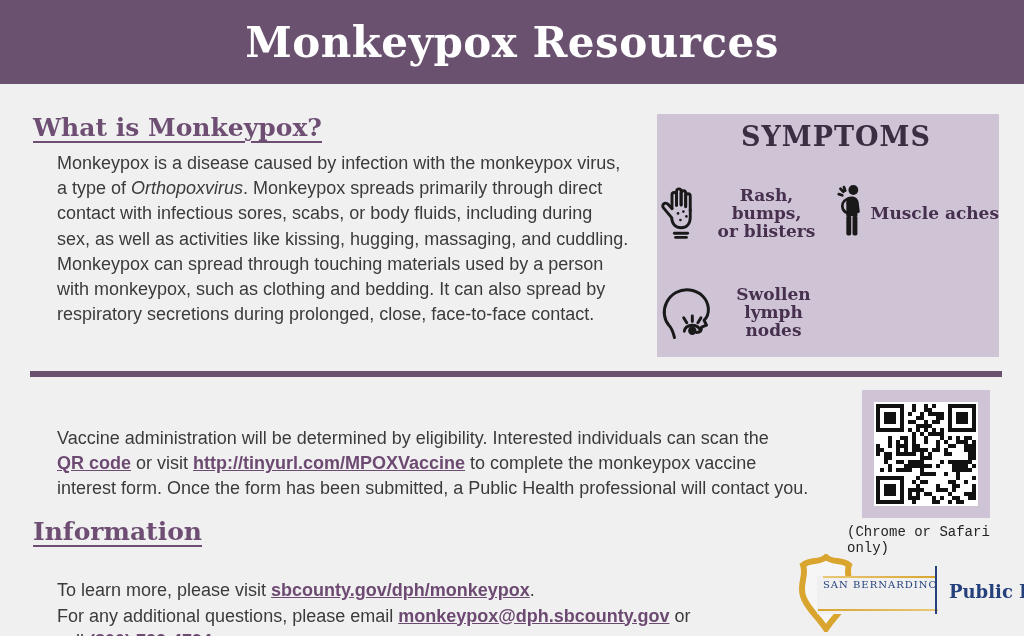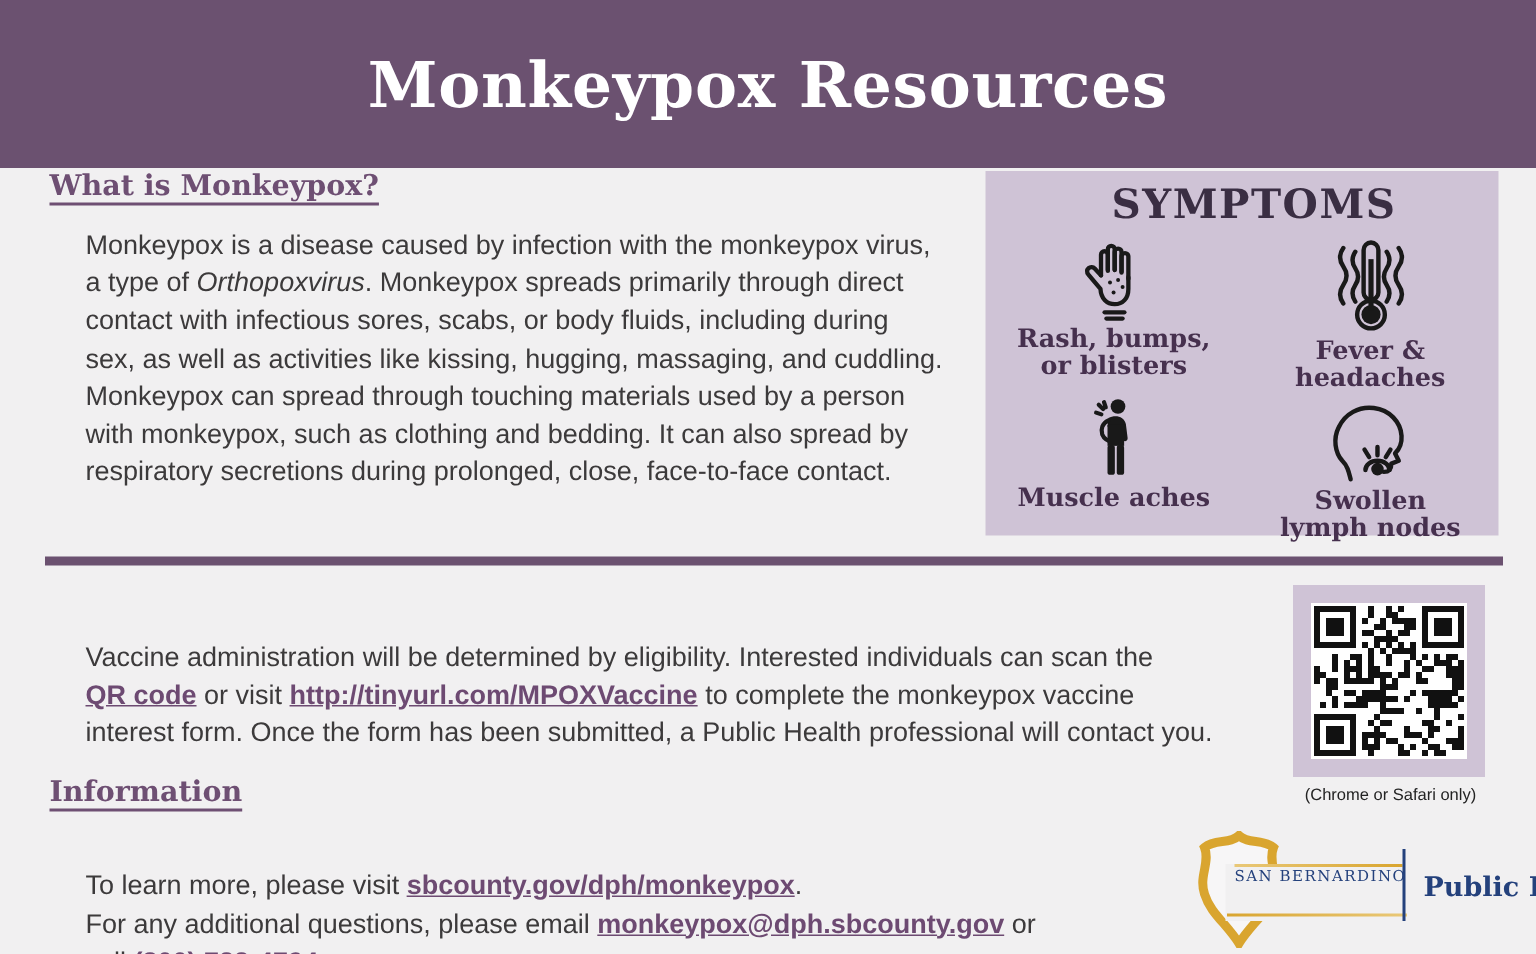--- a/index.html
+++ b/index.html
@@ -1,59 +1,59 @@
 <!DOCTYPE html>
 <html><head>
 <meta charset="utf-8">
 <style>
   * { margin:0; padding:0; box-sizing:border-box; }
   html,body { width:1024px; height:636px; }
   body { font-family:"Liberation Sans", sans-serif; background:#e8e8e8; }
   .page { position:relative; width:1024px; height:636px; background:#f1f0f1; overflow:hidden; }
 
   
-  .banner { position:absolute; left:0; top:0; width:1024px; height:112px; background:#6b5170; display:flex; align-items:center; justify-content:center; }
+  .banner { position:absolute; left:0; top:0; width:1024px; height:84px; background:#6b5170; display:flex; align-items:center; justify-content:center; }
   .banner h1 { font-family:"DejaVu Serif", serif; font-weight:bold; color:#ffffff; font-size:42px; letter-spacing:0.5px; }
 
   
-  .sec-heading { font-family:"DejaVu Serif", serif; font-weight:bold; color:#6e4f73; font-size:19px;
+  .sec-heading { font-family:"DejaVu Serif", serif; font-weight:bold; color:#6e4f73; font-size:25px;
                  text-decoration:underline; text-decoration-thickness:2px; text-underline-offset:5px; }
 
   
   .para { font-size:18px; color:#3c3a3b; line-height:25.2px;margin-left:24px; }
   .seg-link { color:#6d4a72; font-weight:bold; text-decoration:underline; cursor:pointer; }
   .seg-italic { font-style:italic; }
 
   .what-heading { position:absolute; left:33px; top:113px; }
   .what-para { position:absolute; left:33px; top:151px; width:620px; }
 
   
   .symptoms { position:absolute; left:657px; top:114px; width:342px; height:243px; background:#cfc3d6; }
   .symptoms-title { font-family:"DejaVu Serif", serif; font-weight:bold; font-size:27px; color:#3a2e43;
                     text-align:center; letter-spacing:1px; padding-top:7px;padding-left:16px; }
   .symptom-grid { position:absolute; left:0; top:44px; width:342px; height:199px;
                   display:grid; grid-template-columns:1fr 1fr; grid-template-rows:106px 93px; }
-  .symptom-cell { display:flex; flex-direction:column; align-items:center; }
+  .symptom-cell { display:flex; align-items:center; justify-content:flex-end; }
   .symptom-icon { display:flex; align-items:flex-end; justify-content:center; }
   .symptom-label { font-family:"DejaVu Serif", serif; font-weight:bold; font-size:17px; color:#46304e;
                    text-align:center; line-height:18px; margin-top:3px; }
 
   
   .divider { position:absolute; left:30px; top:371px; width:972px; height:6px; background:#6b5170; }
 
   
   .vacc-heading { position:absolute; left:33px; top:389px; }
   .vacc-para { position:absolute; left:33px; top:426px; width:850px; }
 
   
   .qr-block { position:absolute; left:862px; top:390px; width:128px; height:128px; background:#cfc3d6;
               display:flex; align-items:center; justify-content:center; }
   .qr-white { width:104px; height:104px; background:#ffffff; display:flex; align-items:center; justify-content:center; }
-  .qr-caption { position:absolute; left:847px; top:524px; width:160px; text-align:center;
-                font-family:Liberation Sans, sans-serif; font-size:11px; color:#232323; }
+  .qr-caption { position:absolute; left:847px; top:524px; width:160px; text-align:left;
+                font-family:Liberation Mono, monospace; font-size:14px; color:#232323; }
 
   
   .info-heading { position:absolute; left:33px; top:517px; }
   .info-para { position:absolute; left:33px; top:578px; width:700px; line-height:25.5px; }
 
   
   .logo { position:absolute; left:793px; top:552px; width:250px; height:82px; }
   .arrowhead { position:absolute; left:0; top:2px; }
   .logo-band { position:absolute; left:24px; top:24px; width:122px; height:38px; background:#f1f0f1; }
   .logo-line-top { position:absolute; left:30px; top:24px; width:112px; height:2px;
@@ -99,35 +99,20 @@
             <circle class="fill" cx="22" cy="23.5" r="1.1"></circle>
             <circle class="fill" cx="24.5" cy="27.5" r="1.1"></circle>
             <circle class="fill" cx="19.5" cy="30.5" r="1.1"></circle>
             <path class="stroke" d="M14.5 41.5 h11"></path>
             <path class="stroke" d="M15.5 45 h9"></path>
           </svg>
         </span>
         <div class="symptom-label">Rash, bumps,<br>or blisters</div>
       </div>
 
-      <div class="symptom-cell">
-        <span class="symptom-icon">
-          <svg width="62" height="64" viewBox="0 0 50 52">
-            <path class="stroke" d="M10 6 q-3.5 5 0 10 q3.5 5 0 10 q-3.5 5 0 10"></path>
-            <path class="stroke" d="M16.5 8 q-3 4.5 0 9 q3 4.5 0 9 q-3 4.5 0 9"></path>
-            <path class="stroke" d="M40 6 q3.5 5 0 10 q-3.5 5 0 10 q3.5 5 0 10"></path>
-            <path class="stroke" d="M33.5 8 q3 4.5 0 9 q-3 4.5 0 9 q3 4.5 0 9"></path>
-            <rect class="stroke" x="21" y="3" width="8" height="31" rx="4"></rect>
-            <circle class="stroke" cx="25" cy="42" r="7.5"></circle>
-            <circle class="fill" cx="25" cy="42" r="5.2"></circle>
-            <rect class="fill" x="23.6" y="12" width="2.8" height="28"></rect>
-          </svg>
-        </span>
-        <div class="symptom-label">Fever &amp; headaches</div>
-      </div>
 
       <div class="symptom-cell">
         <span class="symptom-icon">
           <svg width="40" height="56" viewBox="0 0 34 48">
             <path class="stroke" d="M8 5 l2.5 2.5 M6.5 9.5 l3 1 M11 3.5 l1 3"></path>
             <circle class="fill" cx="19" cy="6" r="4.2"></circle>
             <path class="fill" d="M13.5 12.5 c4 -2 9 -1 10 3.5 l1 8 c0.3 2 -2.5 2.6 -3 0.6 l-1.2 -6.6 l-7.3 -0.5 z"></path>
             <path class="stroke" d="M13.5 14 c-3.5 1.5 -4.5 5 -3.5 8 c1 2.5 3.5 4 6.5 4.5"></path>
             <rect class="fill" x="13" y="16.5" width="9.5" height="12"></rect>
             <rect class="fill" x="13" y="28" width="4.2" height="17" rx="1.5"></rect>

